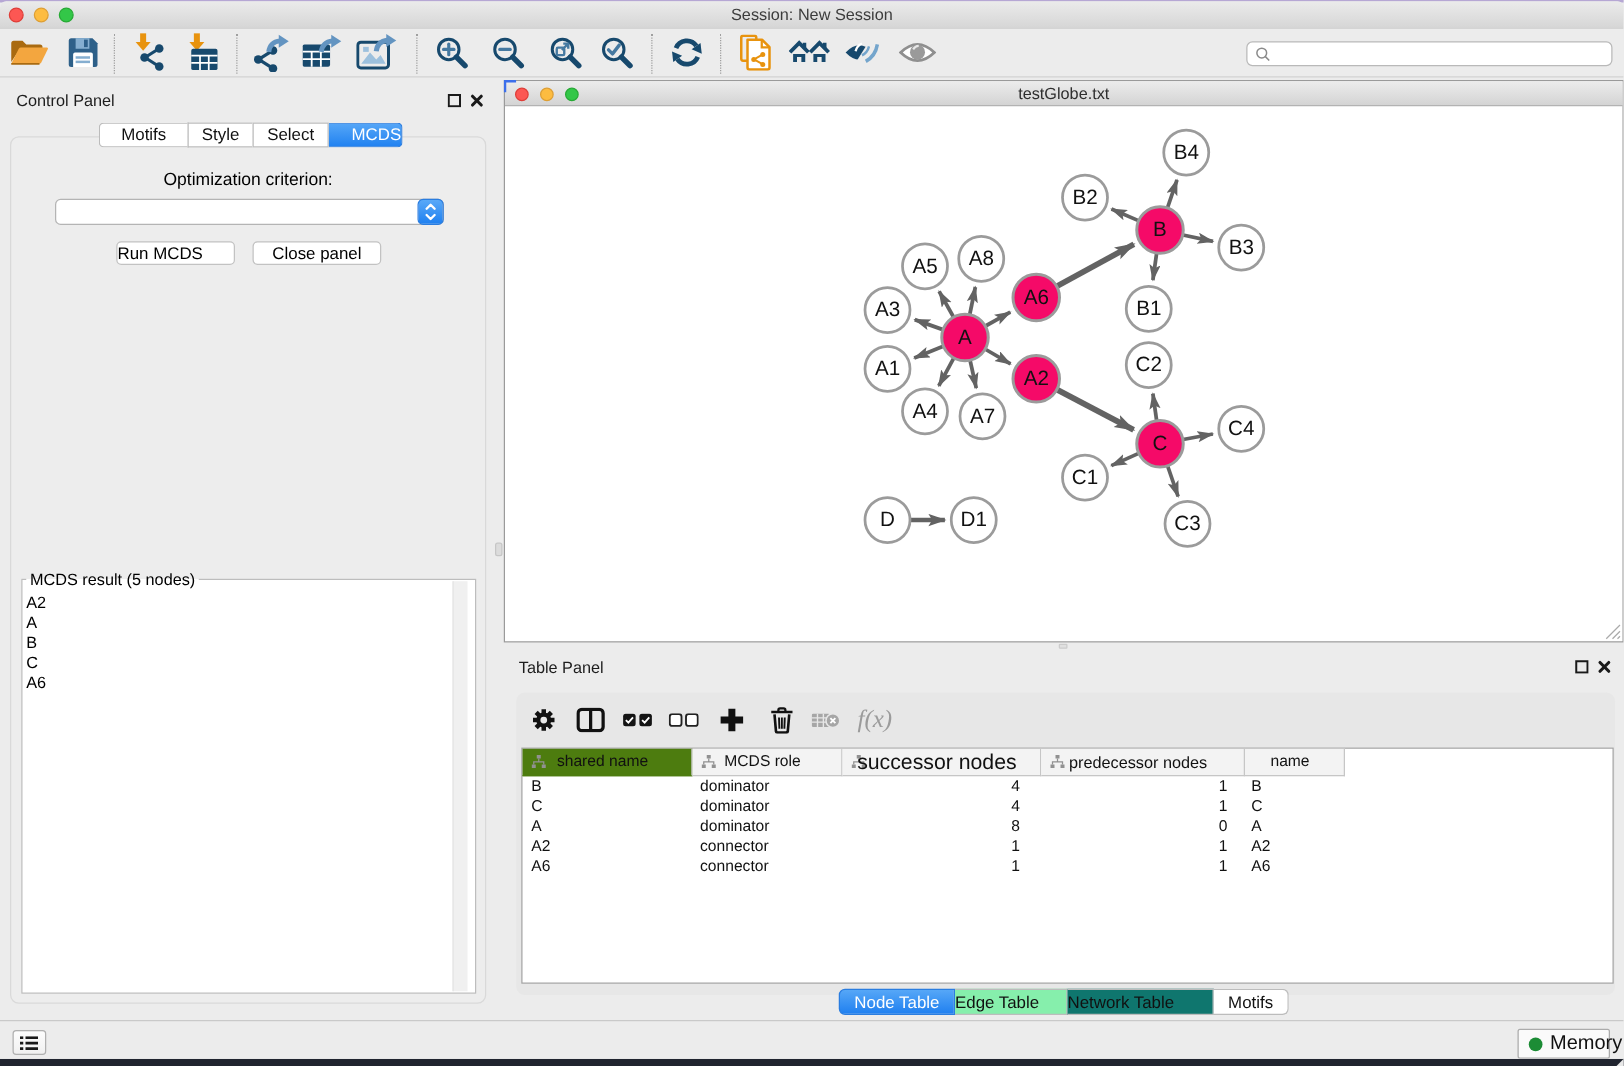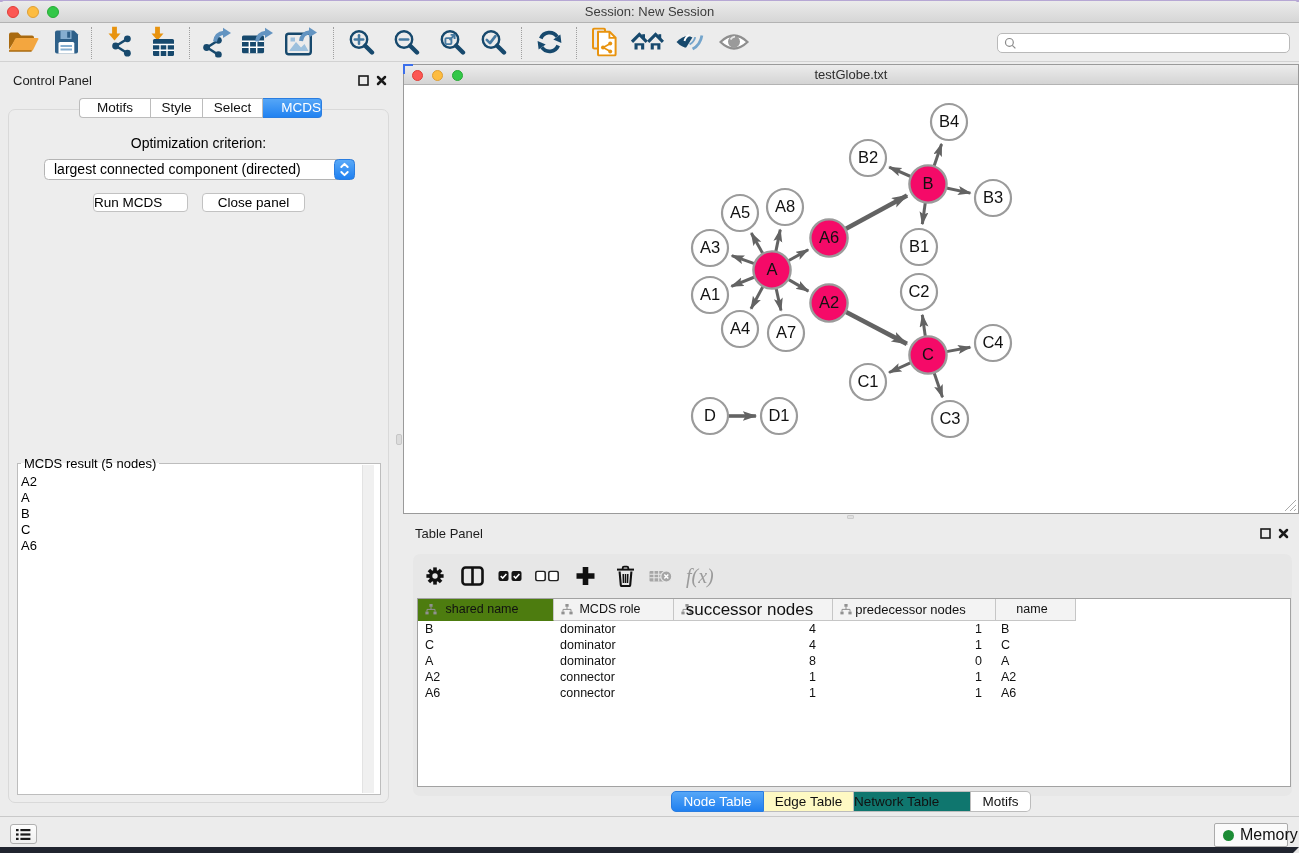--- a/index.html
+++ b/index.html
@@ -206,21 +206,20 @@
     <div class="abs" style="left:79px;top:35px;height:20px;display:flex;font-size:13.5px">
       <div style="width:71px;background:#fff;border:1px solid #bcbcbc;border-right:none;border-radius:4px 0 0 4px;text-align:center;line-height:18px;color:#111">Motifs</div>
       <div style="width:52px;background:#fff;border:1px solid #bcbcbc;border-right:none;text-align:center;line-height:18px;color:#111">Style</div>
       <div style="width:61px;background:#fff;border:1px solid #bcbcbc;text-align:center;line-height:18px;color:#111">Select</div>
       <div style="width:59px;background:linear-gradient(#55a6f7,#2182f1);border:1px solid #2a7de0;border-left:none;border-radius:0 4px 4px 0;text-align:right;line-height:18px;color:#fff">MCDS</div>
     </div>
 
     <div class="abs" style="left:8px;top:72px;width:381px;text-align:center;font-size:14px;color:#000">Optimization criterion:</div>
 
     <div class="abs" style="left:44px;top:96px;width:311px;height:21px;background:#fff;border:1px solid #b4b4b4;border-radius:4.5px">
-      <div style="position:absolute;left:9px;top:0;line-height:19px;font-size:14px;color:#000">largest connected component (directed)</div>
       <div style="position:absolute;right:-1px;top:-1px;width:21px;height:21px;background:linear-gradient(#59a9f8,#1f80f0);border-radius:4.5px;border:1px solid #2a7de0">
         <svg width="19" height="19" viewBox="0 0 19 19">
             <path d="M6.3 7.0 L9.5 3.8 L12.7 7.0" fill="none" stroke="#fff" stroke-width="1.9" stroke-linecap="round" stroke-linejoin="round"></path>
             <path d="M6.3 12.0 L9.5 15.2 L12.7 12.0" fill="none" stroke="#fff" stroke-width="1.9" stroke-linecap="round" stroke-linejoin="round"></path>
           </svg>
       </div>
     </div>
 
     <div class="abs" style="left:93px;top:130px;width:95px;height:19px;background:#fff;border:1px solid #c2c2c2;border-radius:4px;font-size:13.5px;line-height:17px;color:#000">Run MCDS</div>
     <div class="abs" style="left:202px;top:130px;width:103px;height:19px;background:#fff;border:1px solid #c2c2c2;border-radius:4px;text-align:center;font-size:13.5px;line-height:17px;color:#000">Close panel</div>
@@ -476,21 +475,21 @@
 <div style="position:absolute;left:583px;top:70px;width:80px;height:16px;font-size:12.5px;line-height:16px;color:#111">A2</div>
 <div style="position:absolute;left:7px;top:86px;width:120px;height:16px;font-size:12.5px;line-height:16px;color:#111">A6</div>
 <div style="position:absolute;left:142px;top:86px;width:110px;height:16px;font-size:12.5px;line-height:16px;color:#111">connector</div>
 <div style="position:absolute;left:256px;top:86px;width:142px;height:16px;font-size:12.5px;line-height:16px;color:#111;text-align:right">1</div>
 <div style="position:absolute;left:415px;top:86px;width:149px;height:16px;font-size:12.5px;line-height:16px;color:#111;text-align:right">1</div>
 <div style="position:absolute;left:583px;top:86px;width:80px;height:16px;font-size:12.5px;line-height:16px;color:#111">A6</div>
     </div>
 
     <div class="abs" style="left:268px;top:271px;height:21px;display:flex;font-size:13.5px">
       <div style="width:93px;background:linear-gradient(#56a7f7,#2080f0);border:1px solid #2a7de0;border-radius:5px 0 0 5px;text-align:center;line-height:19px;color:#fff">Node Table</div>
-      <div style="width:90px;background:#fef9c3;border:1px solid #bcbcbc;border-left:none;text-align:center;line-height:19px;color:#111">Edge Table</div>
+      <div style="width:90px;background:#86efac;border:1px solid #bcbcbc;border-left:none;line-height:19px;color:#111">Edge Table</div>
       <div style="width:117px;background:#0f766e;border:1px solid #bcbcbc;border-left:none;text-align:left;line-height:19px;color:#111">Network Table</div>
       <div style="width:60px;background:#fff;border:1px solid #bcbcbc;border-left:none;border-radius:0 5px 5px 0;text-align:center;line-height:19px;color:#111">Motifs</div>
     </div>
   </div>
 
   <div class="abs" style="left:0;top:815px;width:1299px;height:31px;background:#ececec;border-top:1px solid #c9c9c9">
     <div class="abs" style="left:10px;top:7px;width:27px;height:20px;background:linear-gradient(#fdfdfd,#f0f0f0);border:1px solid #b0b0b0;border-radius:3px">
       <svg width="15" height="12" viewBox="0 0 15 12" style="position:absolute;left:5px;top:3.5px">
           <g fill="#1a1a1a">
             <rect x="0" y="0" width="2.6" height="2.2"></rect>

